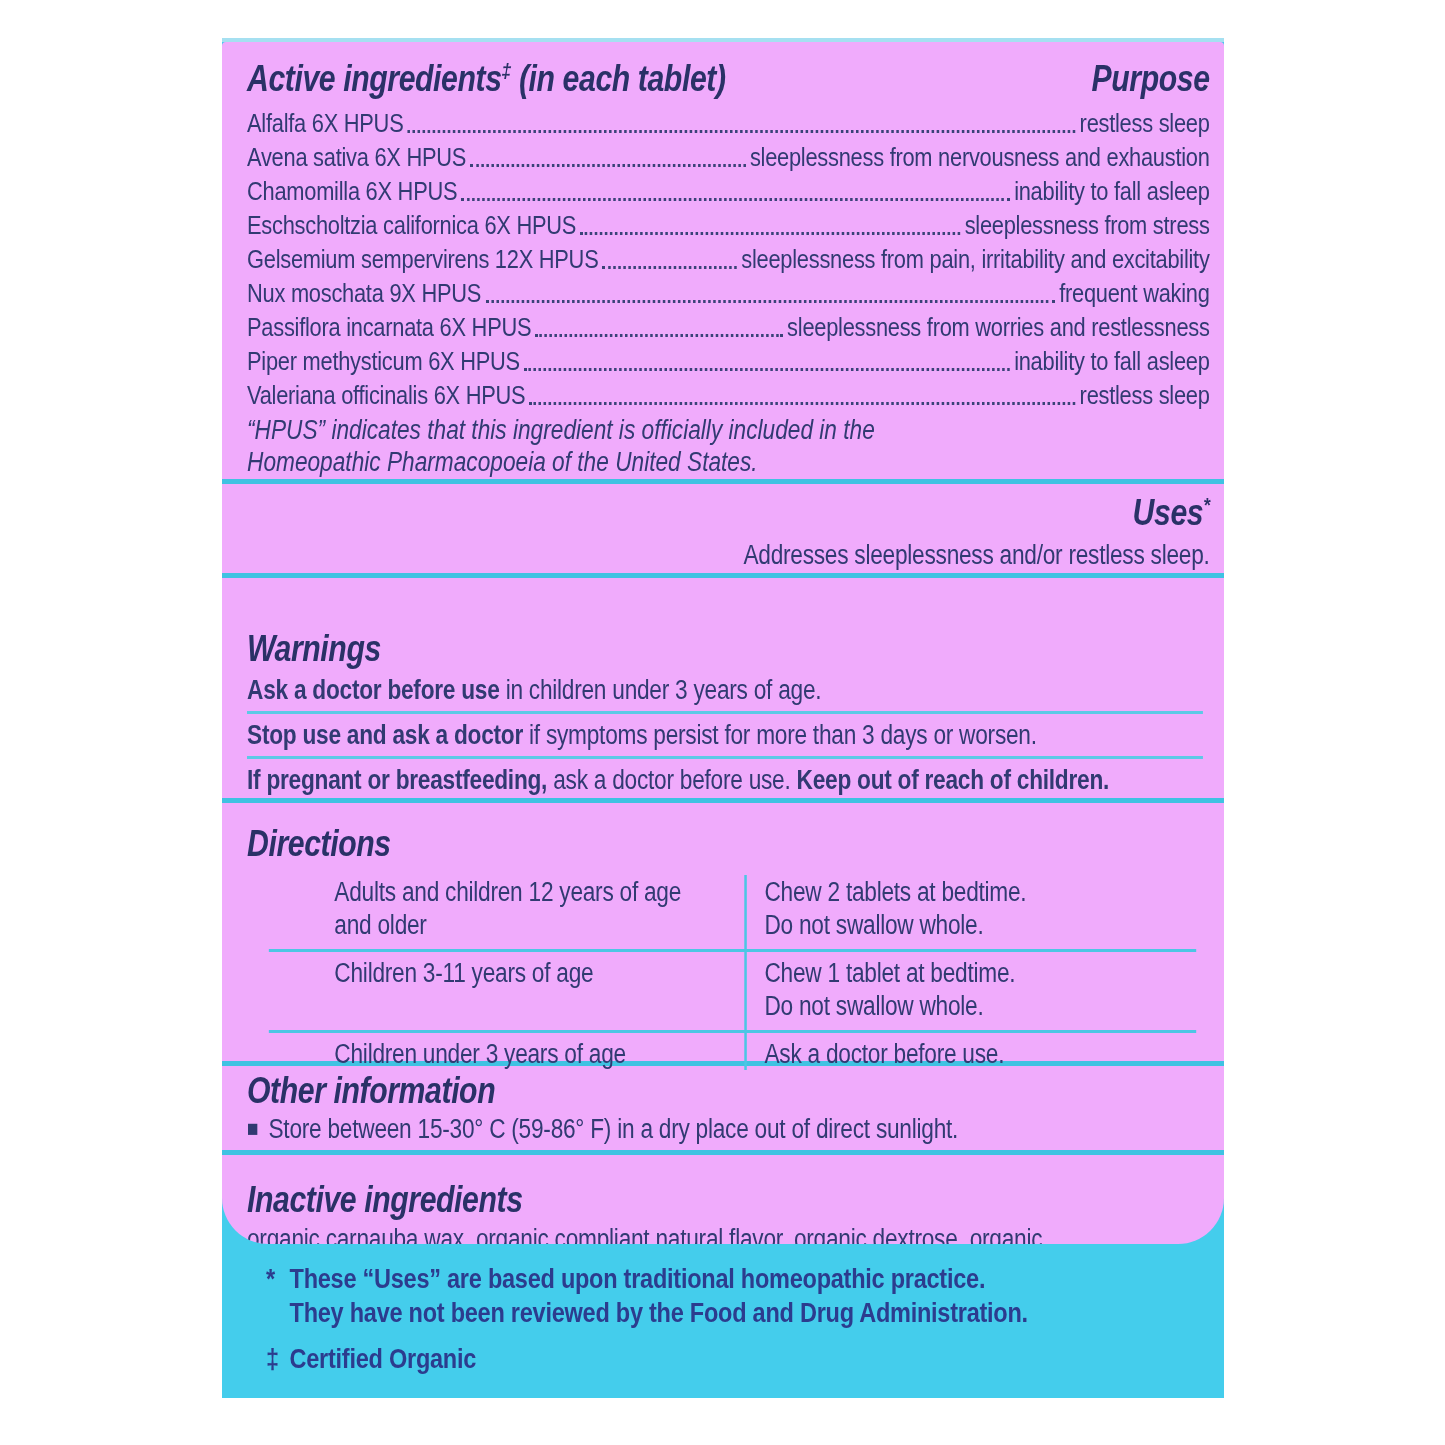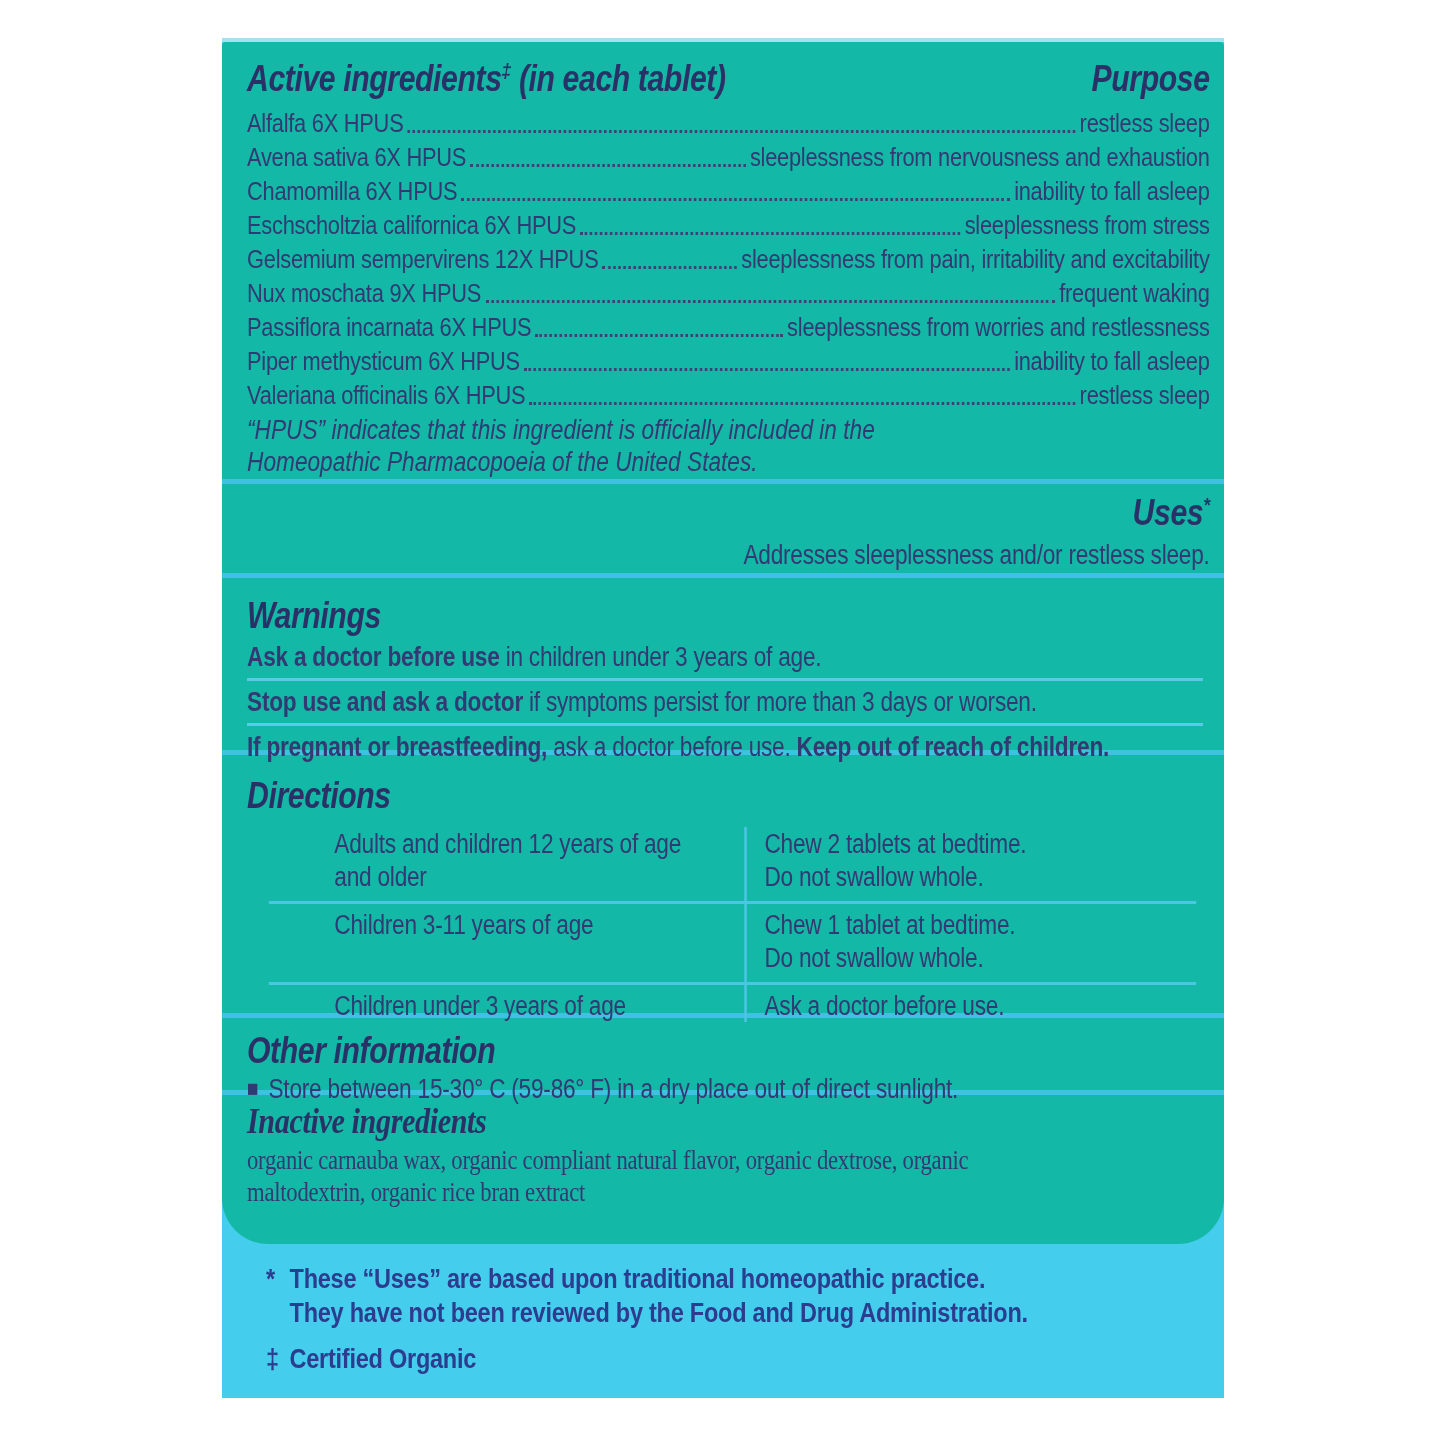--- a/index.html
+++ b/index.html
@@ -2,21 +2,21 @@
 <html><head>
 <meta charset="utf-8">
 <style>
   * { box-sizing: border-box; margin: 0; padding: 0; }
   html, body { width: 1445px; height: 1445px; background: #ffffff;
     font-family: "Liberation Sans", "DejaVu Sans", sans-serif; position: relative; }
 
   .label { position: absolute; left: 222px; top: 38px; width: 1002px; height: 1360px;
     background: #44cdec; border-top: 4px solid #a5e0f1; }
 
-  .panel { background: #14b8a6; height: 1202px; border-radius: 4px 4px 46px 46px;
+  .panel { background: #f0abfc; height: 1202px; border-radius: 4px 4px 46px 46px;
     padding: 10px 14px 0 25px; color: #313a72; overflow: hidden; }
 
   
   .cx { width: 119%; transform: scaleX(0.84); transform-origin: 0 0; }
 
   .rule { height: 5px; background: #3fc2e2; margin-left: -25px; margin-right: -14px; }
 
   .h { font-size: 36px; line-height: 42px; font-style: italic; font-weight: bold;
     letter-spacing: -0.5px; color: #2a3167; }
   .h sup { font-size: 58%; vertical-align: super; line-height: 0; }
@@ -28,42 +28,42 @@
     white-space: nowrap; letter-spacing: -0.3px; }
   .lead { flex: 1 1 auto; min-width: 14px; border-bottom: 3px dotted #3a4278;
     margin: 0 5px 7px; align-self: flex-end; }
   .note { font-style: italic; font-size: 27px; line-height: 32px; margin-top: 2px; }
 
   
   .sec-uses { height: 89px; padding-top: 8px; text-align: right; }
   .body-line { font-size: 27px; line-height: 34px; letter-spacing: -0.3px; margin-top: 4px; }
 
   
-  .sec-warn { height: 172px; padding-top: 17px; }
+  .sec-warn { height: 172px; padding-top: 2px; margin-top: 48px; }
   .sec-warn .h { margin-bottom: 4px; }
   .warn-item { font-size: 27px; line-height: 32px; letter-spacing: -0.3px; }
   .b { font-weight: bold; }
   .thin { height: 3px; background: #5cc9e6; margin: 5px 8px 5px 0; }
 
   
   .sec-dir { height: 258px; padding-top: 20px; }
   .dtable { position: relative; margin-top: 6px; }
   .vline { position: absolute; left: 592px; top: 4px; bottom: 8px; width: 3px; background: #4cc6e4; }
   .drow { display: flex; }
   .dwho { width: 592px; padding: 5px 26px 7px 104px; font-size: 27px; line-height: 33px; letter-spacing: -0.3px; }
   .dwhat { flex: 1; padding: 5px 0 7px 24px; font-size: 27px; line-height: 33px; letter-spacing: -0.3px; }
   .dsep { height: 3px; background: #4cc6e4; margin: 0 16px 0 26px; }
 
   
-  .sec-other { height: 72px; padding-top: 14px; }
+  .sec-other { height: 84px; padding-top: 6px; }
   .sec-other .h { line-height: 38px; margin-bottom: 2px; }
   .sq { font-size: 23px; margin-right: 12px; position: relative; top: -2px; }
 
   
-  .sec-inactive { height: 139px; padding-top: 5px; font-family: Liberation Serif, serif; }
+  .sec-inactive { height: 139px; padding-top: 24px; }
   .sec-inactive .h { margin-bottom: 2px; }
   .inactive-line { font-size: 27px; line-height: 32px; letter-spacing: -0.3px; }
 
   
   .foot { padding: 18px 30px 0 44px; color: #2c3c8e; font-weight: bold; }
   .fline { display: flex; font-size: 28px; line-height: 34px; letter-spacing: -0.3px; }
   .fsym { width: 28px; flex: 0 0 auto; }
   .findent { padding-left: 28px; font-size: 28px; line-height: 34px; letter-spacing: -0.3px; }
   .fdagger { margin-top: 12px; }
 </style>

